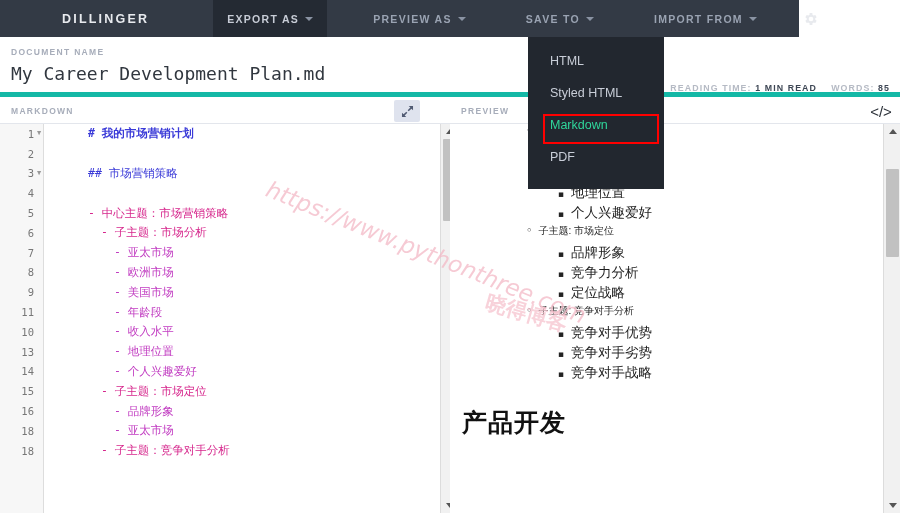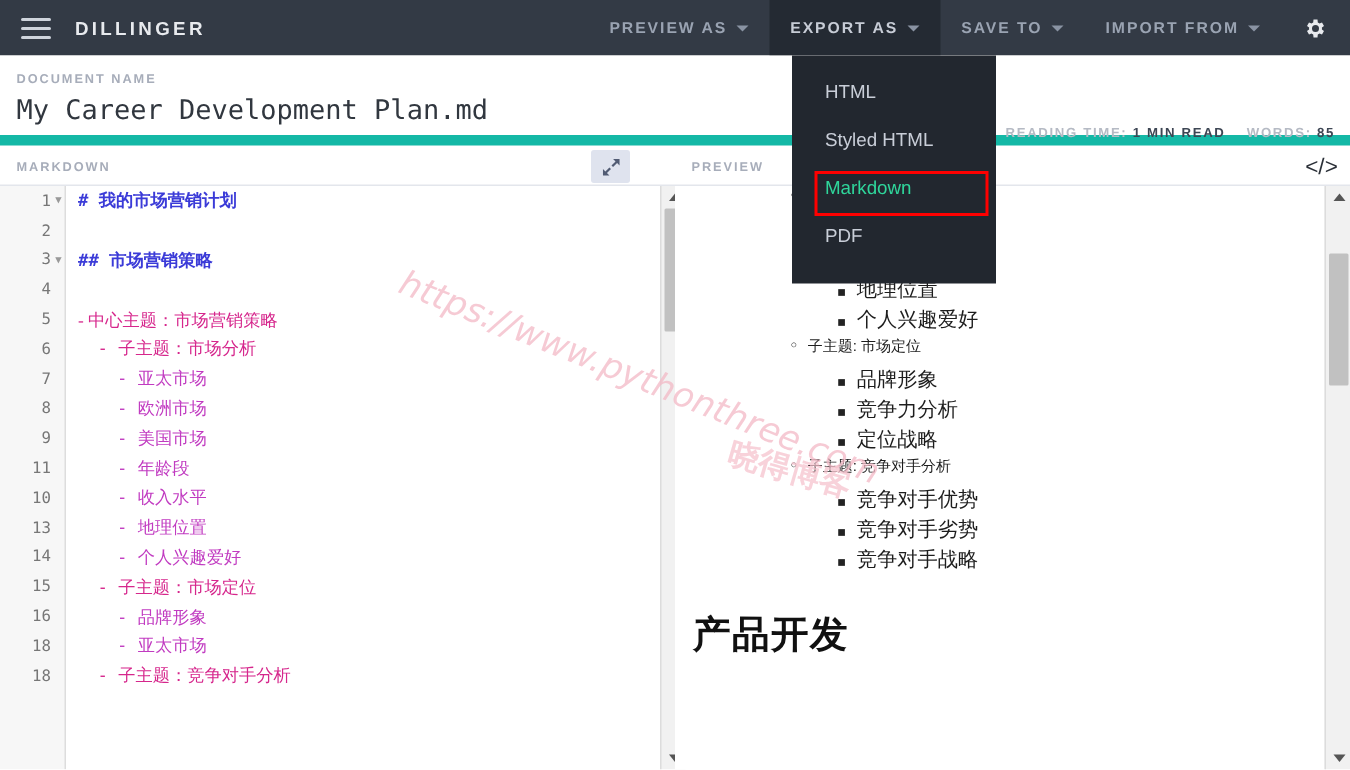--- a/index.html
+++ b/index.html
@@ -6,22 +6,22 @@
   html, body {
     width: 900px; height: 513px;
     font-family: "Liberation Sans", "DejaVu Sans", sans-serif;
     background: #ffffff;
     overflow: hidden;
   }
   #app { position: relative; width: 900px; height: 513px; }
 
   
   .topbar {
-    position: absolute; top: 0; left: 0; width: 900px; height: 37px;
-    background: #333a45; display: flex; align-items: center;
+    position: absolute; top: 0; left: 0; width: 799px; height: 37px;
+    background: #333a45; display: flex; align-items: center; gap: 32px;
   }
   .hamburger {
     width: 20px; height: 14px; margin-left: 14px; margin-right: 16px;
     display: flex; flex-direction: column; justify-content: space-between;
     cursor: pointer;
   }
   .hamburger i { display: block; height: 2px; background: #cfd4dc; border-radius: 1px; }
   .brand {
     color: #e8eaee; font-size: 12.5px; letter-spacing: 2.2px; font-weight: bold;
   }
@@ -54,21 +54,21 @@
   }
   .dd-item.selected { color: #2fd69b; }
   .dd-highlight {
     position: absolute; top: 114px; left: 543px; width: 116px; height: 30px;
     border: 2px solid #ff0000; z-index: 41; pointer-events: none;
   }
 
   
   .docbar {
     position: absolute; top: 37px; left: 0; width: 900px; height: 60px;
-    background: #ffffff; border-bottom: 7px solid #14b8a6;
+    background: #ffffff; border-bottom: 5px solid #14b8a6;
   }
   .doclabel {
     position: absolute; top: 10px; left: 11px;
     color: #a7adba; font-size: 8.5px; letter-spacing: 1.3px; font-weight: bold;
   }
   .docname {
     position: absolute; top: 26px; left: 11px;
     color: #31373f; font-size: 18px;
     font-family: "DejaVu Sans Mono", "Liberation Mono", monospace;
   }
@@ -123,24 +123,24 @@
     font-size: 11.5px; white-space: pre;
   }
   .lnum {
     width: 34px; text-align: right; color: #777; font-size: 10.5px;
     flex: 0 0 34px;
   }
   .fold {
     width: 10px; flex: 0 0 10px; text-align: center;
     color: #999; font-size: 7px; line-height: 1;
   }
-  .ltext { padding-left: 8px; }
+  .ltext { padding-left: 8px; margin-left: 36px; }
   .c-h1 { color: #3b3bd8; font-weight: bold; }
-  .c-h2 { color: #3b3bd8; font-weight: bold; }
-  .c-l1 { color: #d6268c; font-family: Liberation Serif, serif; }
+  .c-h2 { color: #3b3bd8; font-weight: normal; }
+  .c-l1 { color: #d6268c; }
   .c-l2 { color: #d6268c; }
   .c-l3 { color: #c13bc1; }
 
   
   .vscroll-left {
     position: absolute; top: 124px; left: 440px; width: 17px; height: 389px;
     background: #f1f1f1; border-left: 1px solid #dcdcdc;
   }
   .vscroll-right {
     position: absolute; top: 124px; left: 883px; width: 17px; height: 389px;
@@ -204,26 +204,26 @@
 
   <div class="topbar">
     <div class="hamburger">
       <i></i>
         <i></i>
         <i></i>
     </div>
     <div class="brand">DILLINGER</div>
     <div class="nav-spacer"></div>
 
+    <div class="navitem active">
+      <span>EXPORT AS</span>
+      <span class="caret"></span>
+    </div>
     <div class="navitem">
       <span>PREVIEW AS</span>
-      <span class="caret"></span>
-    </div>
-    <div class="navitem active">
-      <span>EXPORT AS</span>
       <span class="caret"></span>
     </div>
     <div class="navitem">
       <span>SAVE TO</span>
       <span class="caret"></span>
     </div>
     <div class="navitem">
       <span>IMPORT FROM</span>
       <span class="caret"></span>
     </div>

